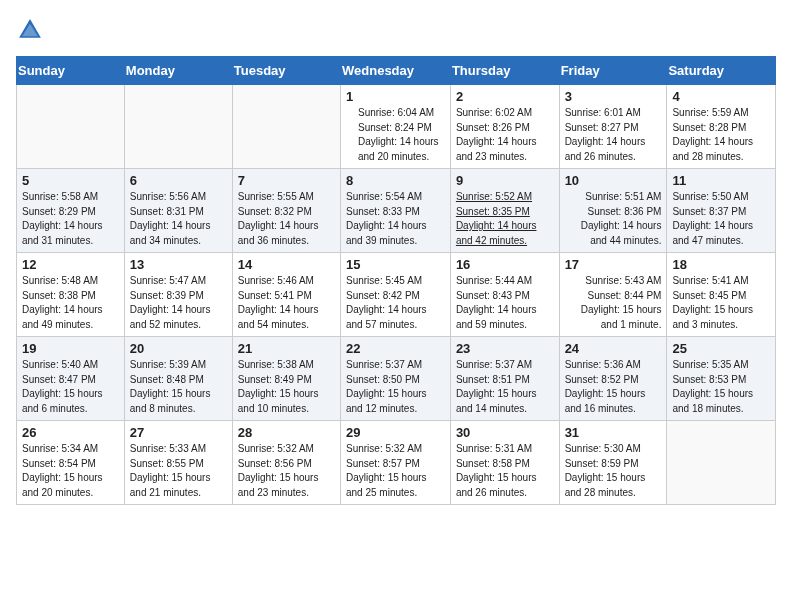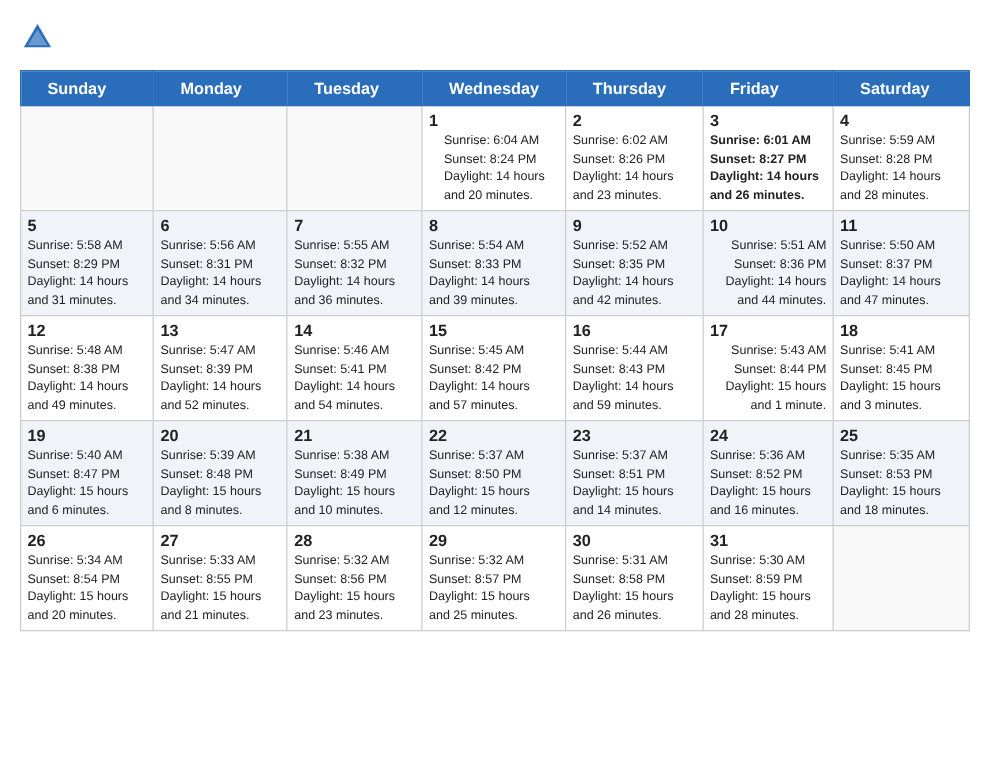--- a/index.html
+++ b/index.html
@@ -55,21 +55,21 @@
     .calendar {
       width: 100%;
       border-collapse: collapse;
       border: 1px solid #bbb;
     }
     .calendar th {
       background: #2a6ebb;
       color: #fff;
       font-size: 13px;
       font-weight: bold;
-      padding: 6px 21px;
+      padding: 6px 1px;
       text-align: left;
       border: 1px solid #2a6ebb;
     }
     .calendar td {
       vertical-align: top;
       padding: 4px 5px;
       border: 1px solid #ccc;
       font-size: 10.5px;
       color: #222;
       width: 113px;
@@ -143,21 +143,21 @@
         </td>
         <td>
           <span class="day-num">2</span>
           <div class="day-info" style="white-space: pre-line;">Sunrise: 6:02 AM
 Sunset: 8:26 PM
 Daylight: 14 hours
 and 23 minutes.</div>
         </td>
         <td>
           <span class="day-num">3</span>
-          <div class="day-info" style="white-space: pre-line; font-weight: bold;">Sunrise: 6:01 AM
+          <div class="day-info" style="white-space: pre-line;">Sunrise: 6:01 AM
 Sunset: 8:27 PM
 Daylight: 14 hours
 and 26 minutes.</div>
         </td>
         <td>
           <span class="day-num">4</span>
           <div class="day-info" style="white-space: pre-line;">Sunrise: 5:59 AM
 Sunset: 8:28 PM
 Daylight: 14 hours
 and 28 minutes.</div>
@@ -187,21 +187,21 @@
         </td>
         <td>
           <span class="day-num">8</span>
           <div class="day-info" style="white-space: pre-line;">Sunrise: 5:54 AM
 Sunset: 8:33 PM
 Daylight: 14 hours
 and 39 minutes.</div>
         </td>
         <td>
           <span class="day-num">9</span>
-          <div class="day-info" style="white-space: pre-line;">Sunrise: 5:52 AM
+          <div class="day-info" style="white-space: pre-line; text-decoration: underline;">Sunrise: 5:52 AM
 Sunset: 8:35 PM
 Daylight: 14 hours
 and 42 minutes.</div>
         </td>
         <td>
           <span class="day-num">10</span>
           <div class="day-info" style="white-space: pre-line; text-align: right;">Sunrise: 5:51 AM
 Sunset: 8:36 PM
 Daylight: 14 hours
 and 44 minutes.</div>

